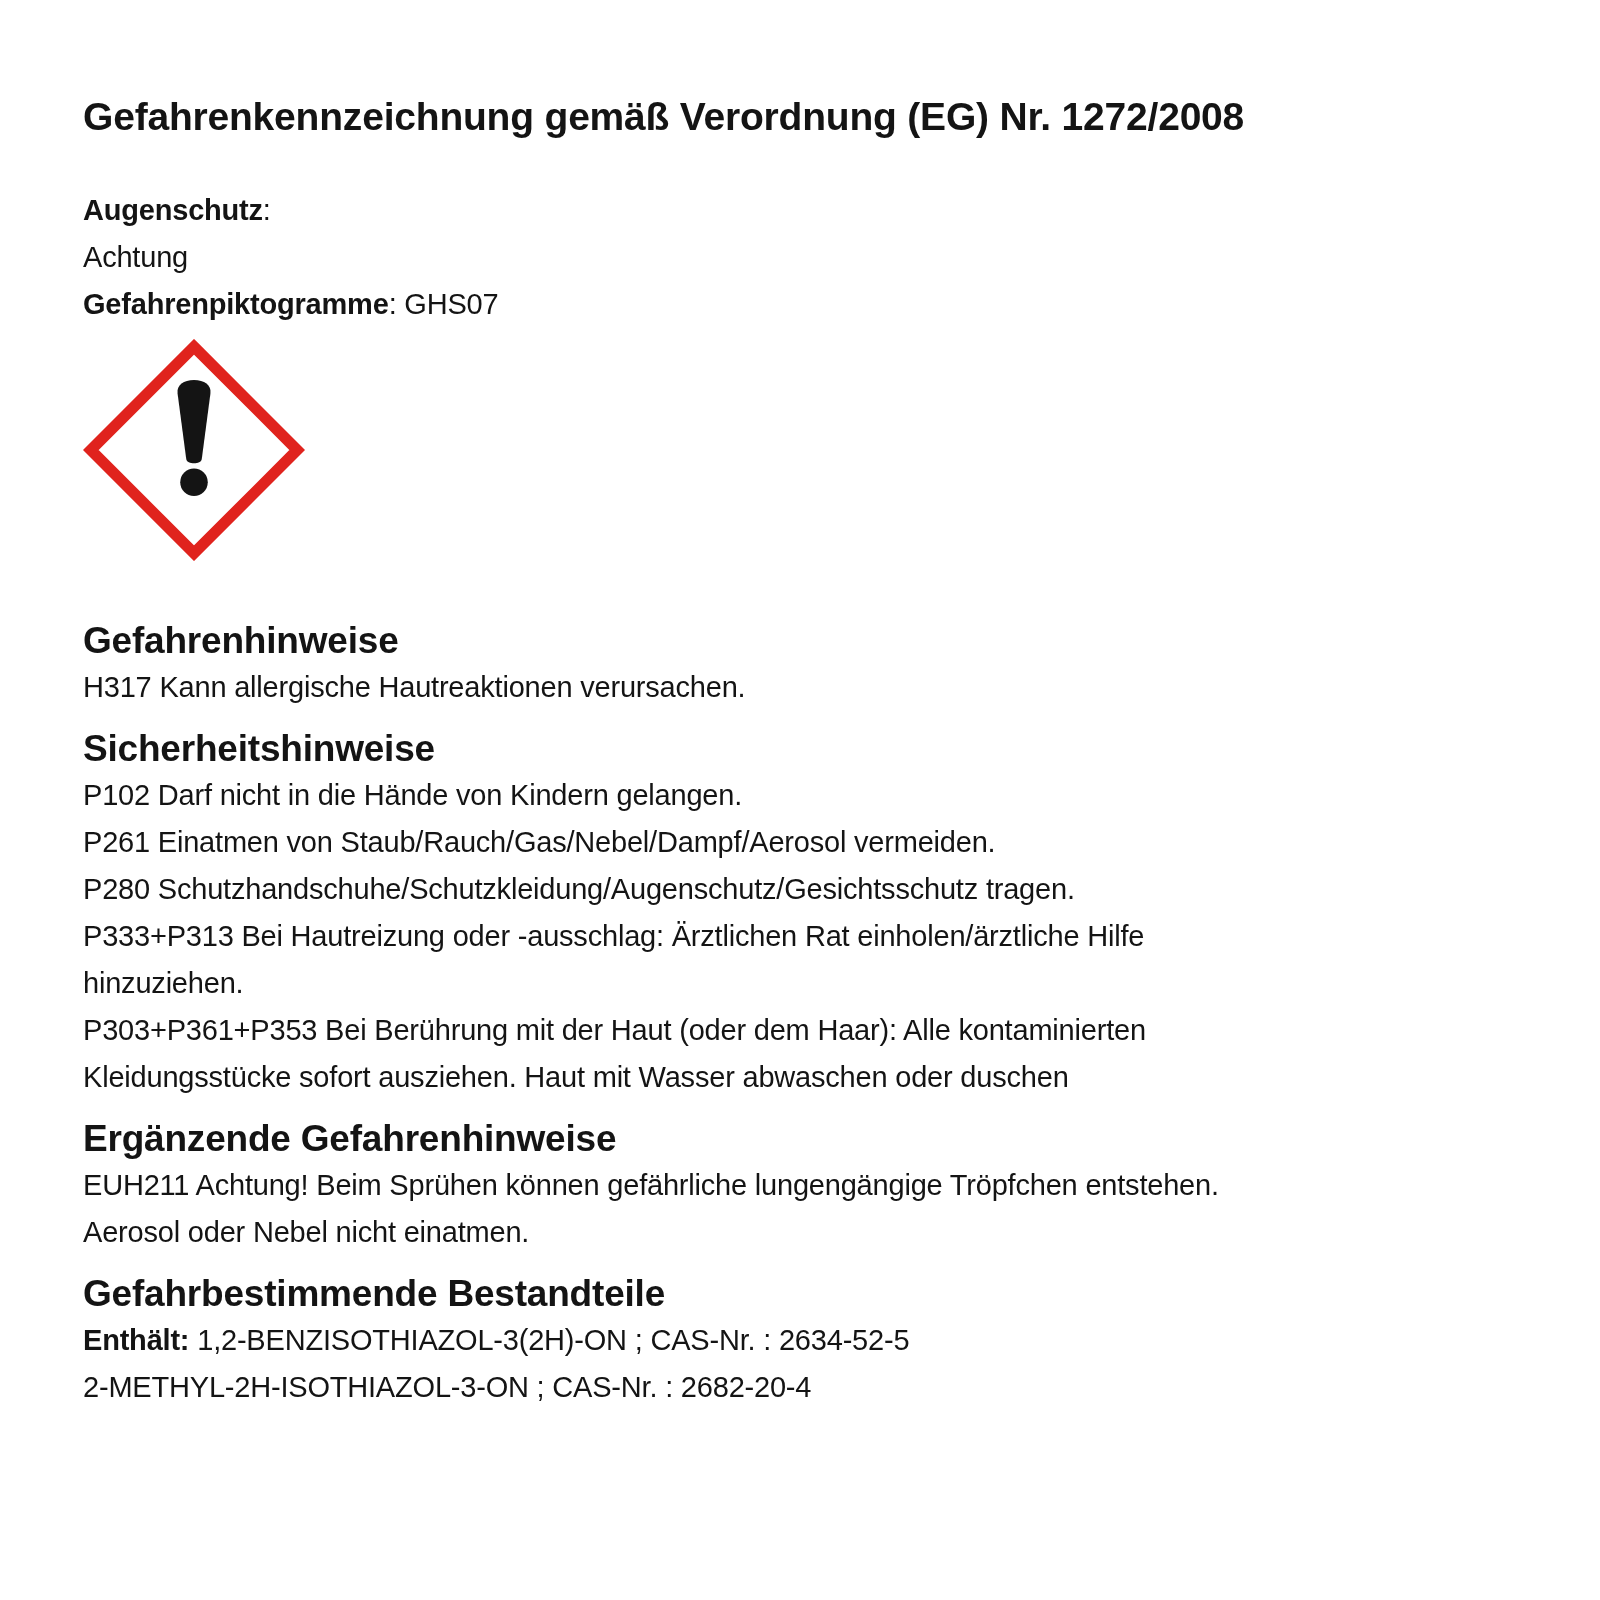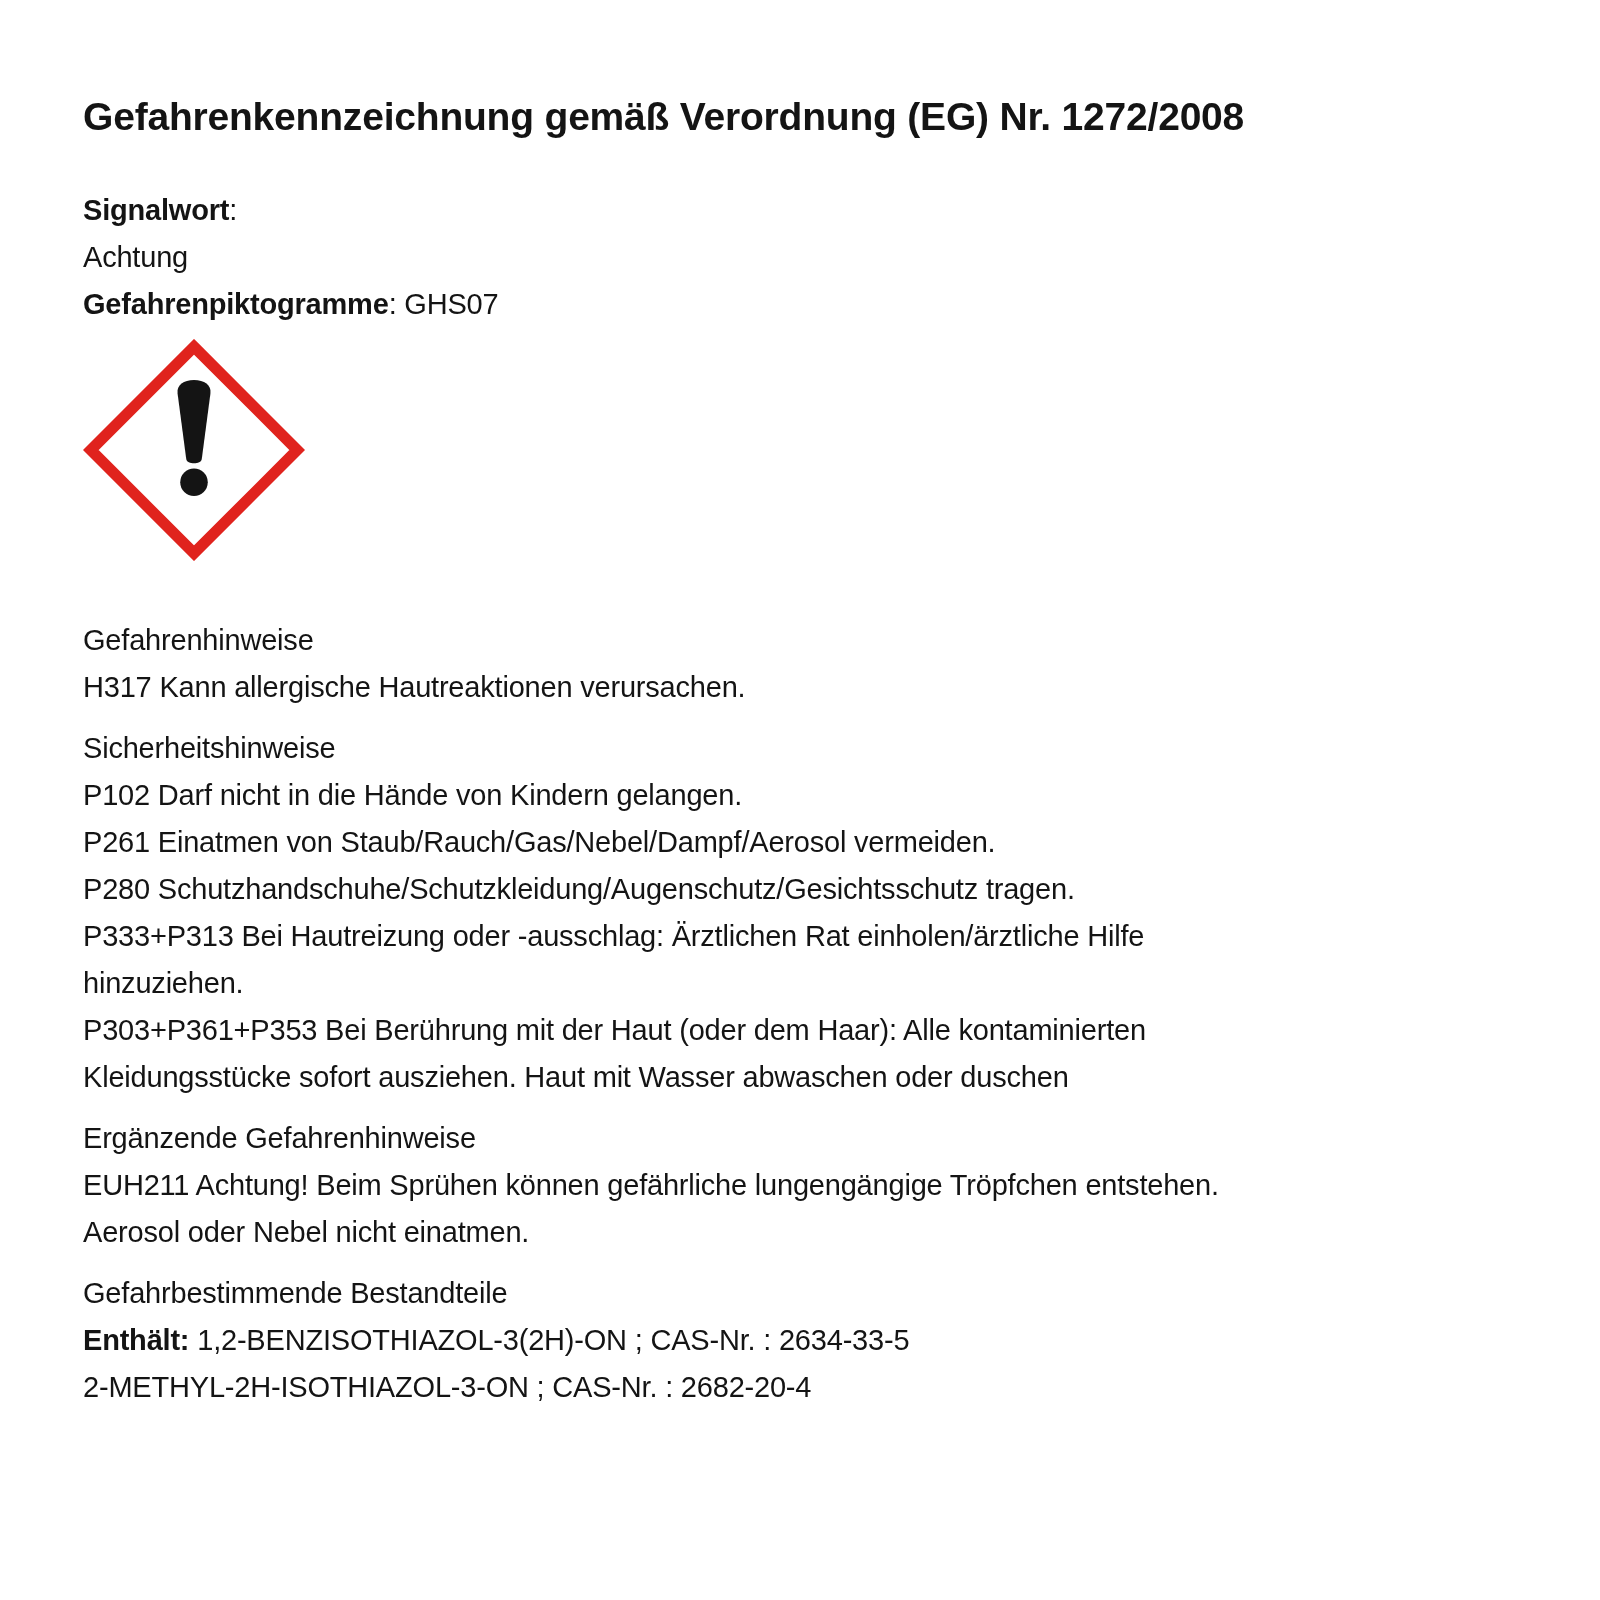--- a/index.html
+++ b/index.html
@@ -31,38 +31,38 @@
   .bold { font-weight: 700; }
   .block-signal { margin-top: 50px; }
   .block-picto { }
   .ghs-pictogram {
     display: block;
     margin-top: 11px;
     width: 222px;
     height: 222px;
   }
   .section-heading {
-    font-size: 29px;
+    font-size: 37px;
     line-height: 47px;
-    font-weight: 400;
+    font-weight: 700;
     letter-spacing: -0.2px;
     margin-top: 14px;
   }
   .sec-hazard { margin-top: 56px; }
   .sec { margin-top: 14px; }
 </style>
 </head>
 <body>
 
 <div class="page">
 
   <div class="doc-title">Gefahrenkennzeichnung gemäß Verordnung (EG) Nr. 1272/2008</div>
 
   <div class="block-signal">
-    <div class="line"><span class="bold">Signalwort</span><span>:</span></div>
+    <div class="line"><span class="bold">Augenschutz</span><span>:</span></div>
     <div class="line">Achtung</div>
   </div>
 
   <div class="block-picto">
     <div class="line"><span class="bold">Gefahrenpiktogramme</span><span>: </span><span>GHS07</span></div>
 
     <svg class="ghs-pictogram" viewBox="0 0 100 100" xmlns="http://www.w3.org/2000/svg">
       <polygon points="50,3.5 96.5,50 50,96.5 3.5,50" fill="#ffffff" stroke-width="5" stroke-linejoin="miter" stroke="#e0231d"></polygon>
       <path d="M50 18.5c-4.6 0-7.9 2.2-7.4 6l3.9 29.5c0.35 2.6 6.65 2.6 7 0l3.9-29.5c0.5-3.8-2.8-6-7.4-6z" fill="#141414"></path>
       <circle cx="50" cy="64.5" r="6.2" fill="#141414"></circle>
@@ -86,17 +86,17 @@
   </div>
 
   <div class="sec">
     <div class="section-heading">Ergänzende Gefahrenhinweise</div>
     <div class="line">EUH211 Achtung! Beim Sprühen können gefährliche lungengängige Tröpfchen entstehen.</div>
     <div class="line">Aerosol oder Nebel nicht einatmen.</div>
   </div>
 
   <div class="sec">
     <div class="section-heading">Gefahrbestimmende Bestandteile</div>
-    <div class="line"><span class="bold">Enthält:</span><span> </span><span>1,2-BENZISOTHIAZOL-3(2H)-ON ; CAS-Nr. : 2634-33-5</span></div>
+    <div class="line"><span class="bold">Enthält:</span><span> </span><span>1,2-BENZISOTHIAZOL-3(2H)-ON ; CAS-Nr. : 2634-52-5</span></div>
     <div class="line">2-METHYL-2H-ISOTHIAZOL-3-ON ; CAS-Nr. : 2682-20-4</div>
   </div>
 
 </div>
 
 </body></html>

